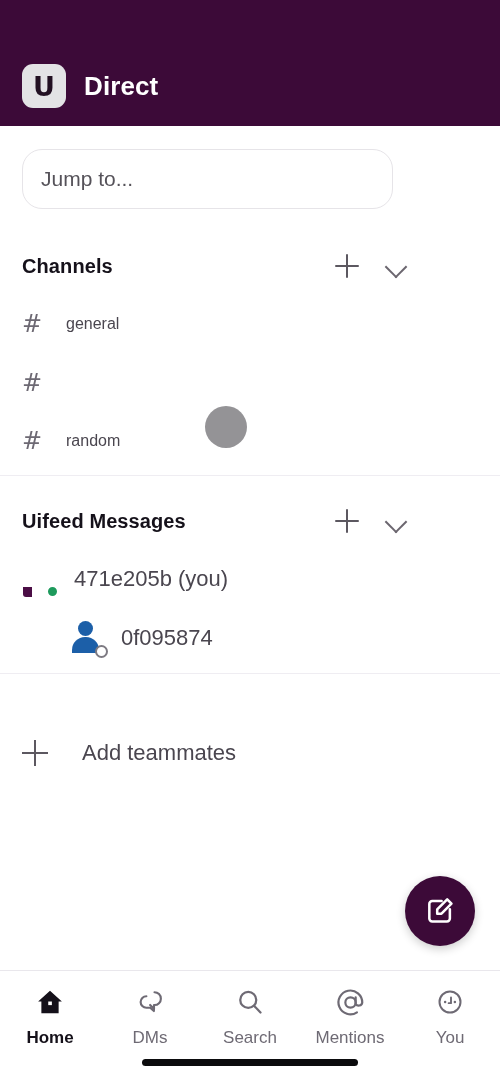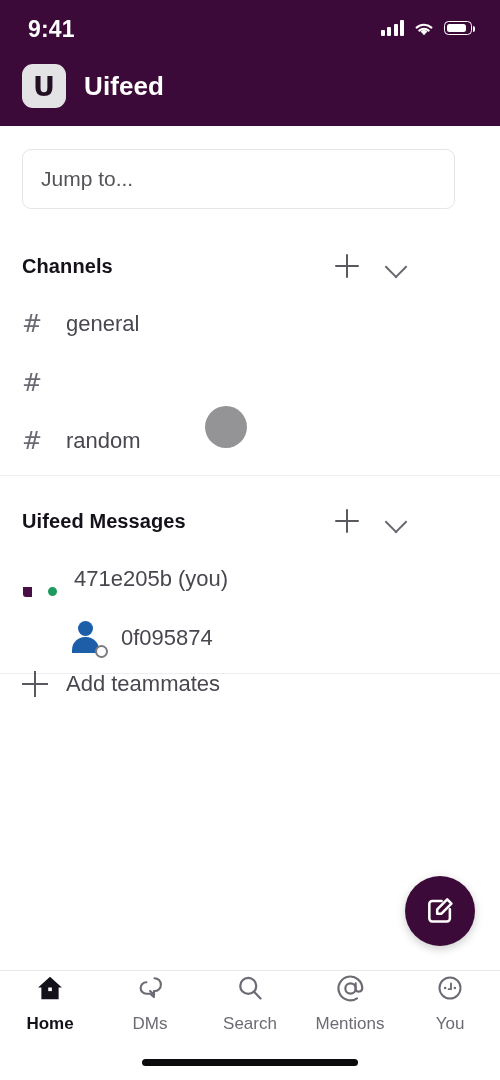--- a/index.html
+++ b/index.html
@@ -51,22 +51,22 @@
     width:44px; height:44px; border-radius:11px; background:#e3e3e5;
     display:flex; align-items:center; justify-content:center;
     color:#221022; font-size:27px; font-weight:700; line-height:1;
     font-family:"DejaVu Sans", sans-serif;
   }
   .brandname { color:#ffffff; font-size:26px; font-weight:700; letter-spacing:0.1px; }
 
   
   .jumpto {
     position:absolute; left:22px; top:149px;
-    width:433px; height:60px;
-    border:1px solid #e6e4e8; border-radius:9px; background:#fff;
+    width:371px; height:60px;
+    border:1px solid #e6e4e8; border-radius:20px; background:#fff;
     display:flex; align-items:center; padding:0 18px;
   }
   .jumpto-text { color:#555259; font-size:21px; }
 
   
   .sec-head {
     position:absolute; left:0; width:429px; height:44px;
     display:flex; align-items:center; padding:0 22px;
   }
   .sec-title { font-size:20px; font-weight:700; color:#15111a; letter-spacing:0.1px; flex:1; }
@@ -89,21 +89,21 @@
 
   
   .row {
     position:absolute; left:0; width:500px; height:58px;
     display:flex; align-items:center; padding:0 22px;
   }
   .hash {
     width:30px; color:#6d6973; font-size:24px; font-weight:400;
     font-family:"DejaVu Sans", sans-serif; flex:none;
   }
-  .row-label { font-size:22px; color:#4a464f; margin-left:14px; }
+  .row-label { font-size:16px; color:#4a464f; margin-left:14px; }
 
   
   .avatar { position:relative; width:38px; height:38px; flex:none; }
   .av-purple {
     width:34px; height:34px; background:#4b0d45; border-radius:7px;
     position:relative; overflow:hidden;
   }
   .av-purple::before{
     content:""; position:absolute; left:10px; top:6px;
     width:14px; height:14px; border-radius:50%; background:#fff;
@@ -158,62 +158,43 @@
     position:absolute; left:405px; top:876px;
     width:70px; height:70px; border-radius:50%; background:#3c0a38;
     display:flex; align-items:center; justify-content:center;
     box-shadow:0 3px 10px rgba(0,0,0,0.20);
   }
 
   
   .tabbar {
     position:absolute; left:0; bottom:0; width:500px; height:110px;
     background:#fff; border-top:1px solid #e9e7ec;
-    display:flex; align-items:flex-start; 
+    display:flex; align-items:flex-start; padding-top:14px;
   }
   .tab { flex:1; display:flex; flex-direction:column; align-items:center; gap:9px; }
   .tab-ico { height:34px; display:flex; align-items:center; justify-content:center; }
   .tab-label { font-size:17px; color:#6e6a74; }
   .tab.active .tab-label { color:#15111a; font-weight:700; }
 
   .home-ind {
     position:absolute; left:50%; transform:translateX(-50%); bottom:14px;
     width:216px; height:7px; border-radius:4px; background:#0b0b0d;
   }
 </style>
 </head>
 <body>
 
 <div id="app">
 
   <div class="header">
 
-    <div class="statusbar">
-      <div class="status-time">9:41</div>
-      <div class="status-icons">
-        <span class="sig">
-            <i></i>
-            <i></i>
-            <i></i>
-            <i></i>
-          </span>
-        <svg width="22" height="17" viewBox="0 0 22 17">
-          <path d="M11 15.2 L7.6 11.4 a5 5 0 0 1 6.8 0 Z" fill="#fff"></path>
-          <path d="M3.6 7.6 a11 11 0 0 1 14.8 0" stroke="#fff" stroke-width="2.1" fill="none" stroke-linecap="round"></path>
-          <path d="M6.3 10.6 a7.2 7.2 0 0 1 9.4 0" stroke="#fff" stroke-width="2.1" fill="none" stroke-linecap="round"></path>
-        </svg>
-        <span class="batt">
-            <b></b>
-          </span>
-      </div>
-    </div>
 
     <div class="brandrow">
       <div class="logo">U</div>
-      <div class="brandname">Uifeed</div>
+      <div class="brandname">Direct</div>
     </div>
   </div>
 
   <div class="jumpto">
     <span class="jumpto-text">Jump to...</span>
   </div>
 
   <div class="sec-head" style="top:244px;">
     <div class="sec-title">Channels</div>
     <div class="sec-actions">
@@ -258,21 +239,21 @@
   <div class="row" style="top:609px;margin-left:47px;">
     <span class="avatar">
       <span class="av-blue"></span>
       <span class="dot-off"></span>
     </span>
     <span class="dm-label">0f095874</span>
   </div>
 
   <div class="divider" style="top:673px;"></div>
 
-  <div class="row" style="top:655px;">
+  <div class="row" style="top:724px;gap:16px;">
     <span class="add-plus"></span>
     <span class="add-label">Add teammates</span>
   </div>
 
   <div class="fab">
     <svg width="32" height="32" viewBox="0 0 24 24">
       <path d="M13.2 4.5 H6.2 A2.2 2.2 0 0 0 4 6.7 v11 A2.2 2.2 0 0 0 6.2 19.9 h11 a2.2 2.2 0 0 0 2.2-2.2 v-7" stroke="#fff" stroke-width="1.9" fill="none" stroke-linecap="round" stroke-linejoin="round"></path>
       <path d="M17.4 3.3 l3.2 3.2 -7.5 7.5 h-3.2 v-3.2 Z" stroke="#fff" stroke-width="1.9" fill="none" stroke-linecap="round" stroke-linejoin="round"></path>
     </svg>
   </div>

